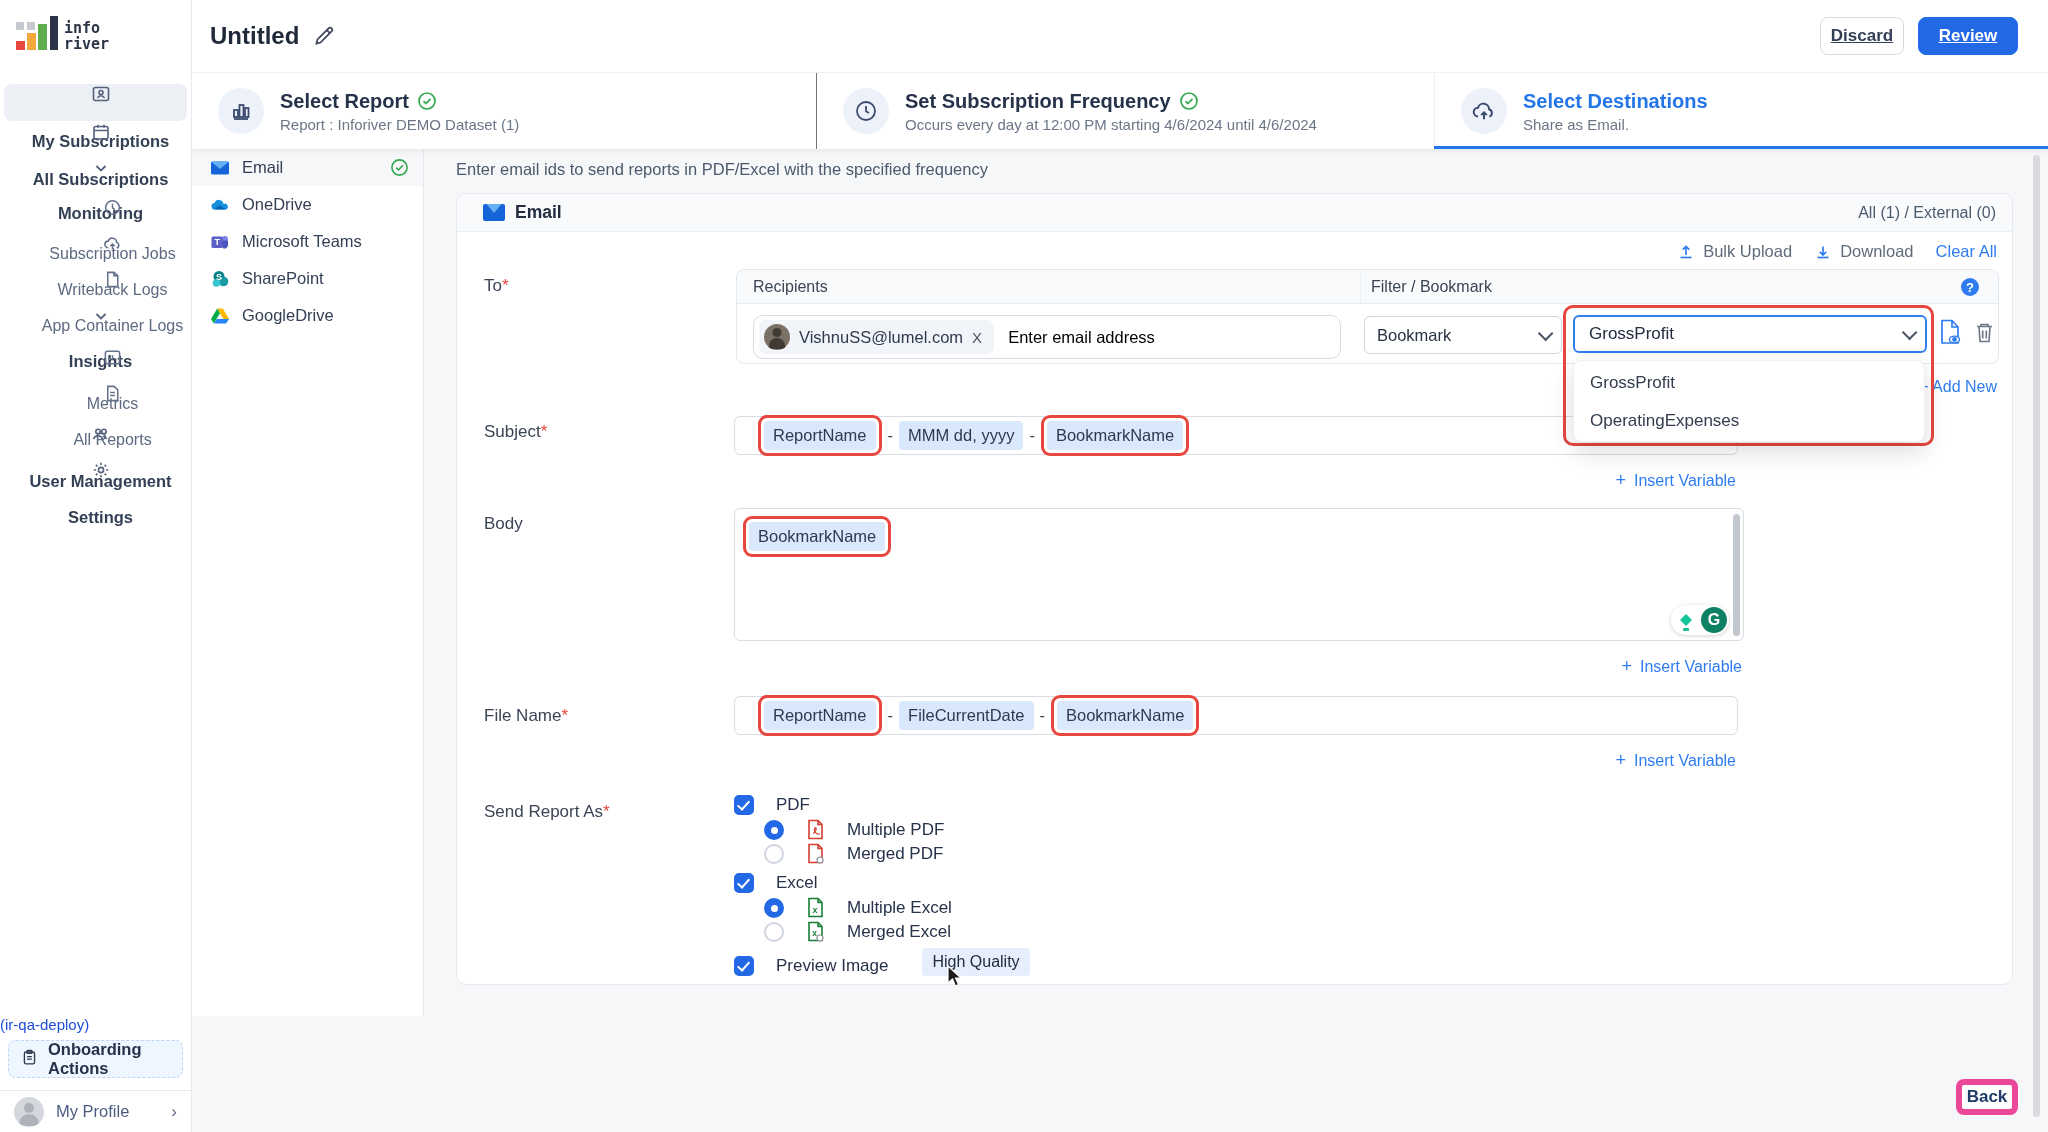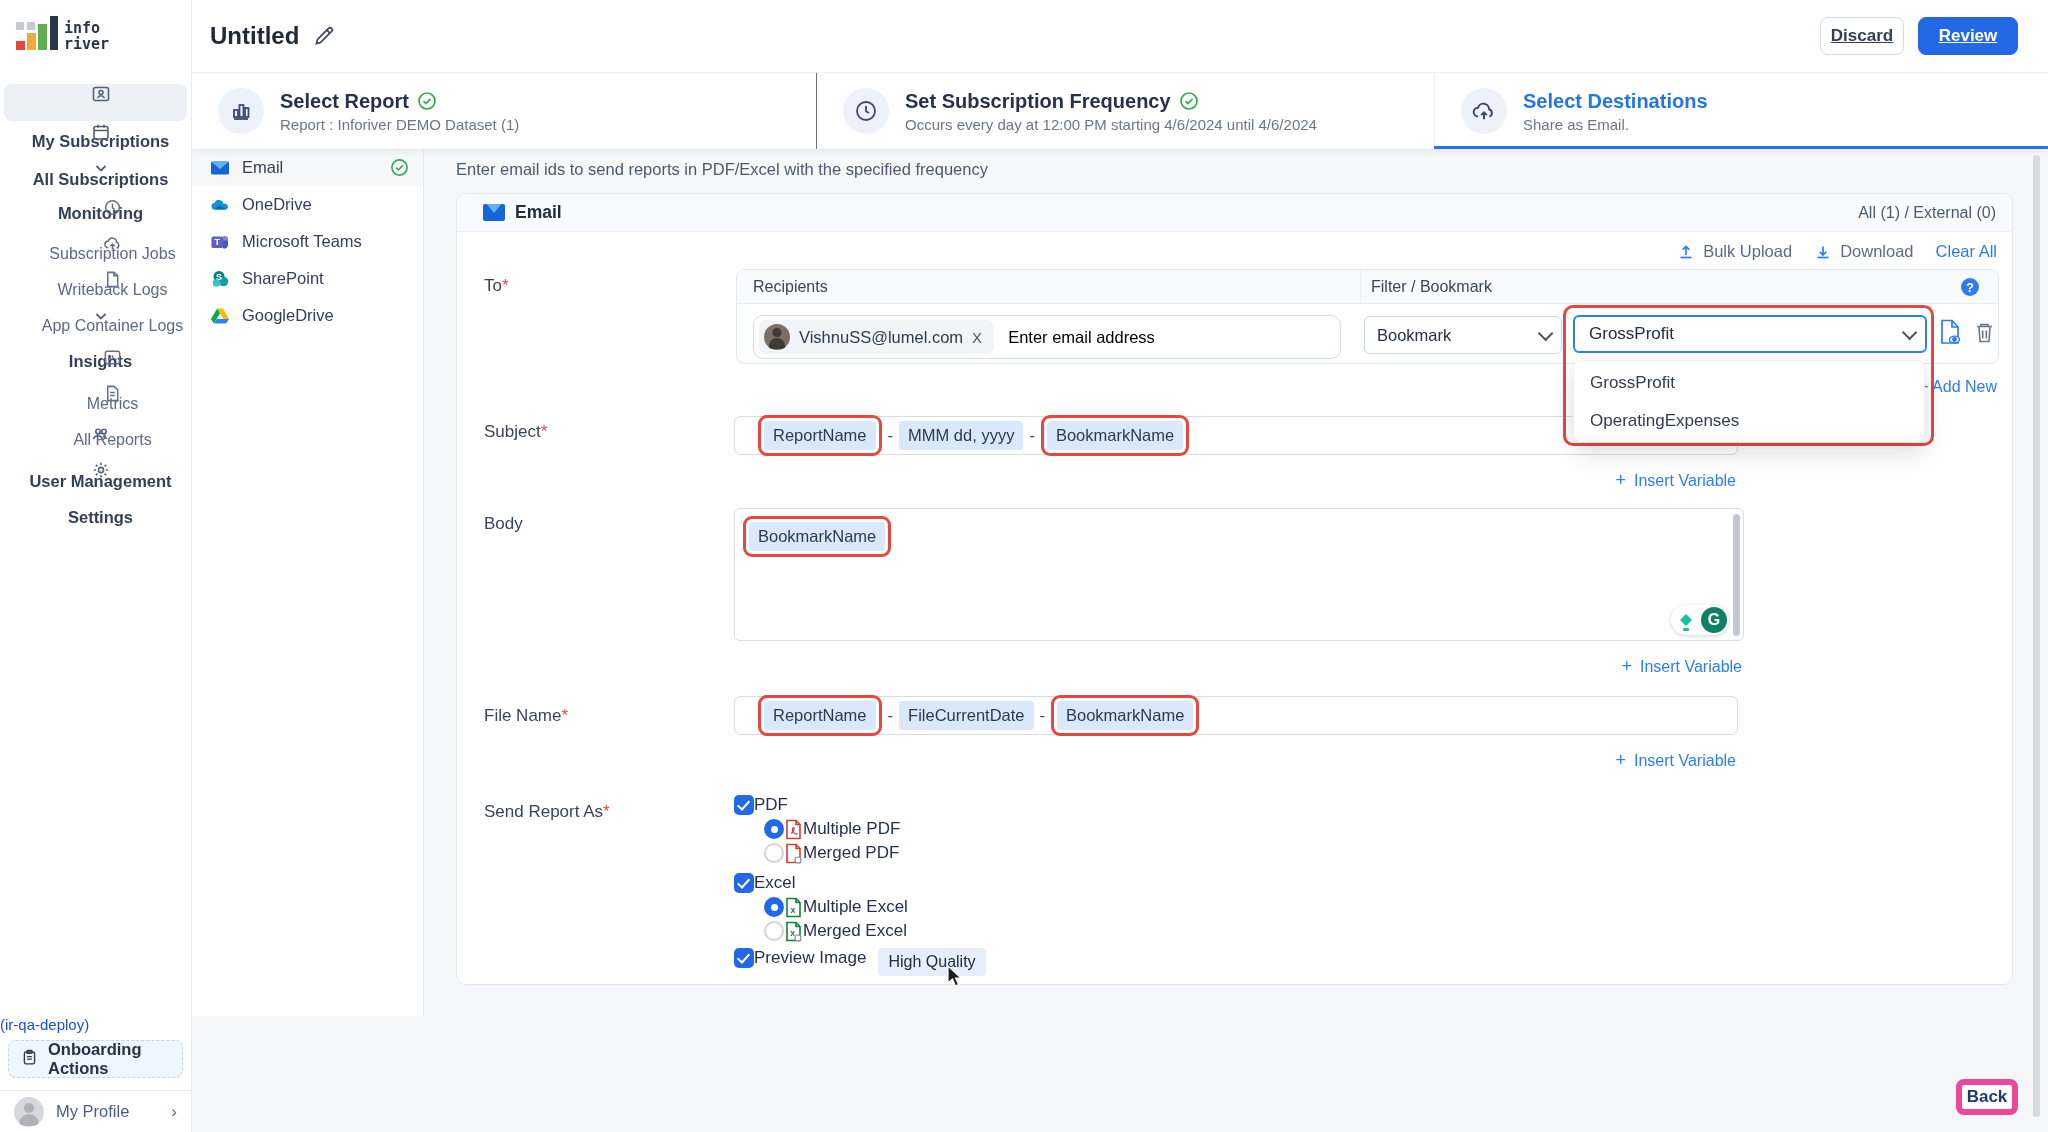--- a/index.html
+++ b/index.html
@@ -120,21 +120,21 @@
 
   .bodybox { position:absolute; left:277px; top:314px; width:1010px; height:133px; border:1px solid #d9dde3; border-radius:6px; background:#fff; }
   .bodybox .red-wrap { position:absolute; left:8px; top:7px; }
   .body-scroll { position:absolute; right:3px; top:5px; width:7px; height:122px; background:#c3c7cf; border-radius:4px; }
   .gram-pill { position:absolute; right:14px; bottom:5px; display:flex; gap:2px; background:#fff; border-radius:16px; box-shadow:0 1px 4px rgba(0,0,0,.18); padding:2px; }
   .gram-a { width:26px; height:26px; border-radius:8px; background:#fff; display:flex; align-items:center; justify-content:center; position:relative; }
   .gram-a::before { content:""; width:12px; height:12px; background:#15c39a; clip-path:polygon(50% 0,100% 50%,50% 100%,0 50%); }
   .gram-a::after { content:""; position:absolute; bottom:2px; left:50%; transform:translateX(-50%); width:6px; height:3px; background:#15c39a; border-radius:1px; }
   .gram-g { width:26px; height:26px; border-radius:50%; background:#0e8165; color:#fff; font-size:16px; font-weight:bold; display:flex; align-items:center; justify-content:center; }
 
-  .ckrow { position:absolute; display:flex; align-items:flex-start; gap:0; }
+  .ckrow { position:absolute; display:flex; align-items:flex-end; gap:22px; }
   .checkbox { width:20px; height:20px; border-radius:5px; background:#2368e5; position:relative; flex:0 0 20px; cursor:pointer; }
   .checkbox::after { content:""; position:absolute; left:6px; top:2.5px; width:5px; height:10px; border-right:2.5px solid #fff; border-bottom:2.5px solid #fff; transform:rotate(42deg); }
   .radio { width:20px; height:20px; border-radius:50%; flex:0 0 20px; cursor:pointer; }
   .radio.on { background:#2368e5; position:relative; }
   .radio.on::after { content:""; position:absolute; left:6.5px; top:6.5px; width:7px; height:7px; border-radius:50%; background:#fff; }
   .radio.off { border:2px solid #cfd5de; background:#fff; }
   .cklabel { font-size:17px; color:#26324a; }
   .fic { width:19px; height:21px; }
   .hq-chip { margin-left:12px; background:#e7eefb; border-radius:4px; padding:5px 10px; font-size:16px; color:#222c3f; }
 

